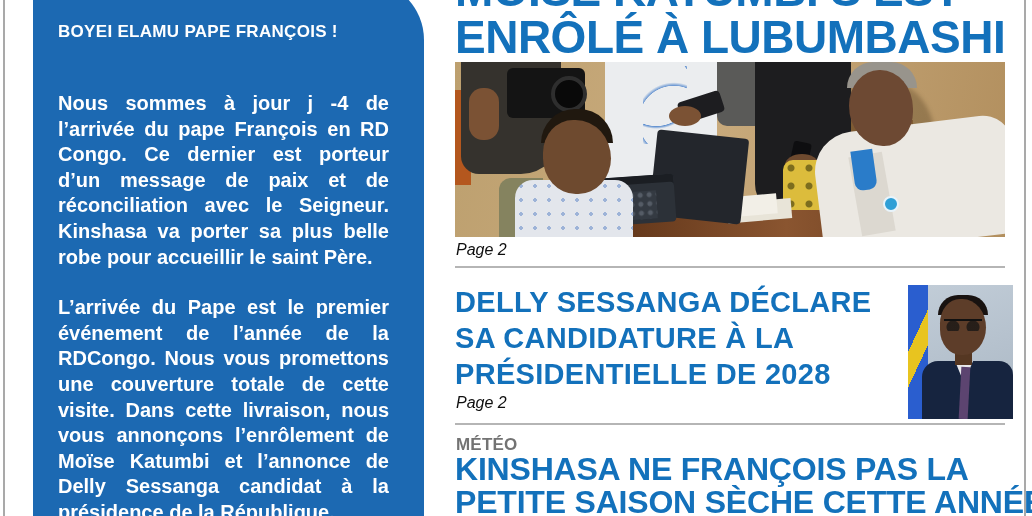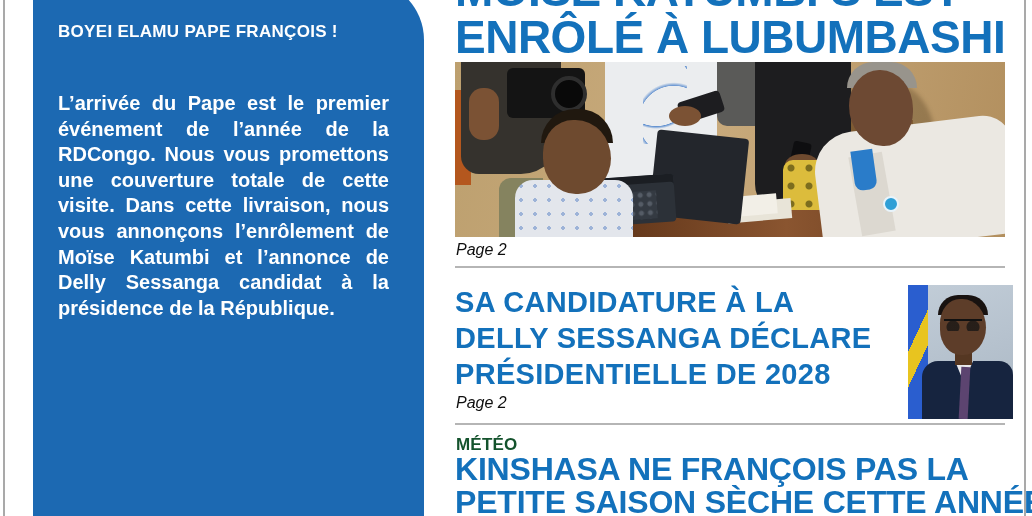--- a/index.html
+++ b/index.html
@@ -50,21 +50,21 @@
   .divider.d1 { top:266px; }
   .divider.d2 { top:423px; }
 
   .story2-headline {
     position:absolute; left:0; top:284px; width:460px;
     color:#1371bb; font-size:29px; line-height:36px; font-weight:800;
     letter-spacing:.3px;
   }
   .kicker {
     position:absolute; left:1px; top:435px;
-    color:#14532d; font-size:17px; font-weight:800; letter-spacing:.2px;
+    color:#737373; font-size:17px; font-weight:800; letter-spacing:.2px;
   }
   .story3-headline {
     position:absolute; left:0; top:453px; width:560px;
     color:#1371bb; font-size:32px; line-height:33px; font-weight:800;
     letter-spacing:-0.2px; white-space:nowrap;
   }
 
   
   .photo1 {
     position:absolute; left:0; top:62px; width:550px; height:175px;
@@ -140,20 +140,21 @@
 </head>
 <body>
 
 <div class="page">
 
   <div class="page-edge left"></div>
   <div class="page-edge right"></div>
 
   <aside class="panel">
     <div class="panel-heading">BOYEI ELAMU PAPE FRANÇOIS !</div>
+    <p lang="fr">Nous sommes à jour j -4 de l’arrivée du pape François en RD Congo. Ce dernier est porteur d’un message de paix et de réconciliation avec le Seigneur. Kinshasa va porter sa plus belle robe pour accueillir le saint Père.</p>
     <p lang="fr">L’arrivée du Pape est le premier événement de l’année de la RDCongo. Nous vous promettons une couverture totale de cette visite. Dans cette livraison, nous vous annonçons l’enrôlement de Moïse Katumbi et l’annonce de Delly Sessanga candidat à la présidence de la République.</p>
   </aside>
 
   <main class="main">
 
     <h1 class="lead-headline">
       <span style="display:block">MOÏSE KATUMBI S’EST</span>
       <span style="display:block">ENRÔLÉ À LUBUMBASHI</span>
     </h1>
 
@@ -192,22 +193,22 @@
       <div class="abs katumbi-shirt"></div>
       <div class="abs katumbi-badge"></div>
       <div class="abs katumbi-hair"></div>
       <div class="abs katumbi-head"></div>
     </div>
 
     <div class="page-ref r1">Page 2</div>
     <div class="divider d1"></div>
 
     <h2 class="story2-headline">
+      <span style="display:block">DELLY SESSANGA DÉCLARE</span>
       <span style="display:block">SA CANDIDATURE À LA</span>
-      <span style="display:block">DELLY SESSANGA DÉCLARE</span>
       <span style="display:block">PRÉSIDENTIELLE DE 2028</span>
     </h2>
     <div class="page-ref r2">Page 2</div>
 
     <div class="divider d2"></div>
 
     <div class="kicker">MÉTÉO</div>
     <h2 class="story3-headline">
       <span style="display:block">KINSHASA NE FRANÇOIS PAS LA</span>
       <span style="display:block">PETITE SAISON SÈCHE CETTE ANNÉE</span>

